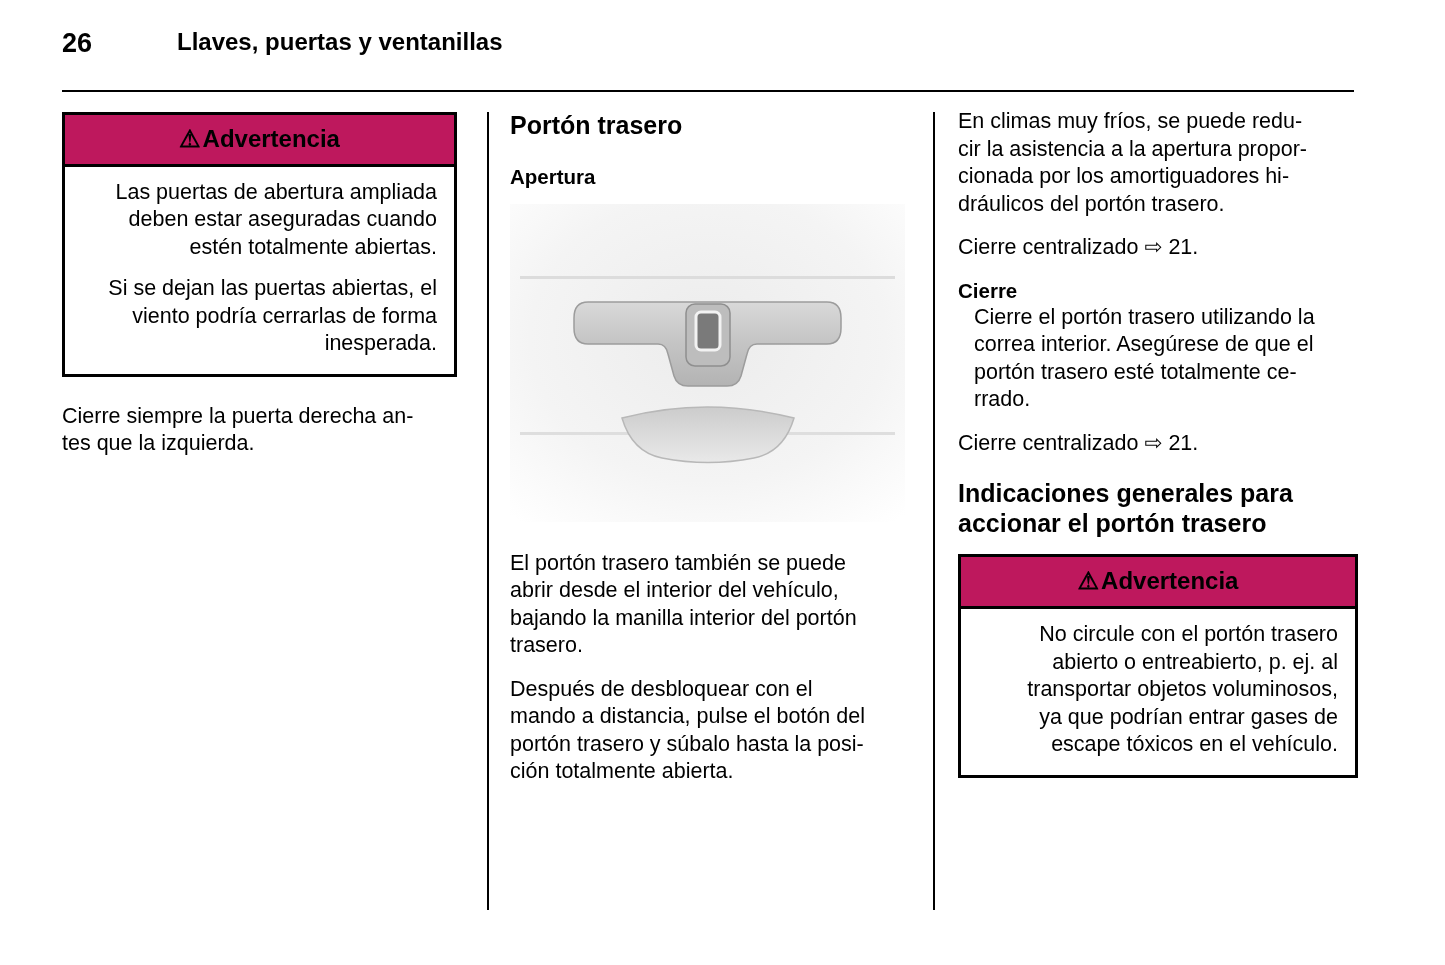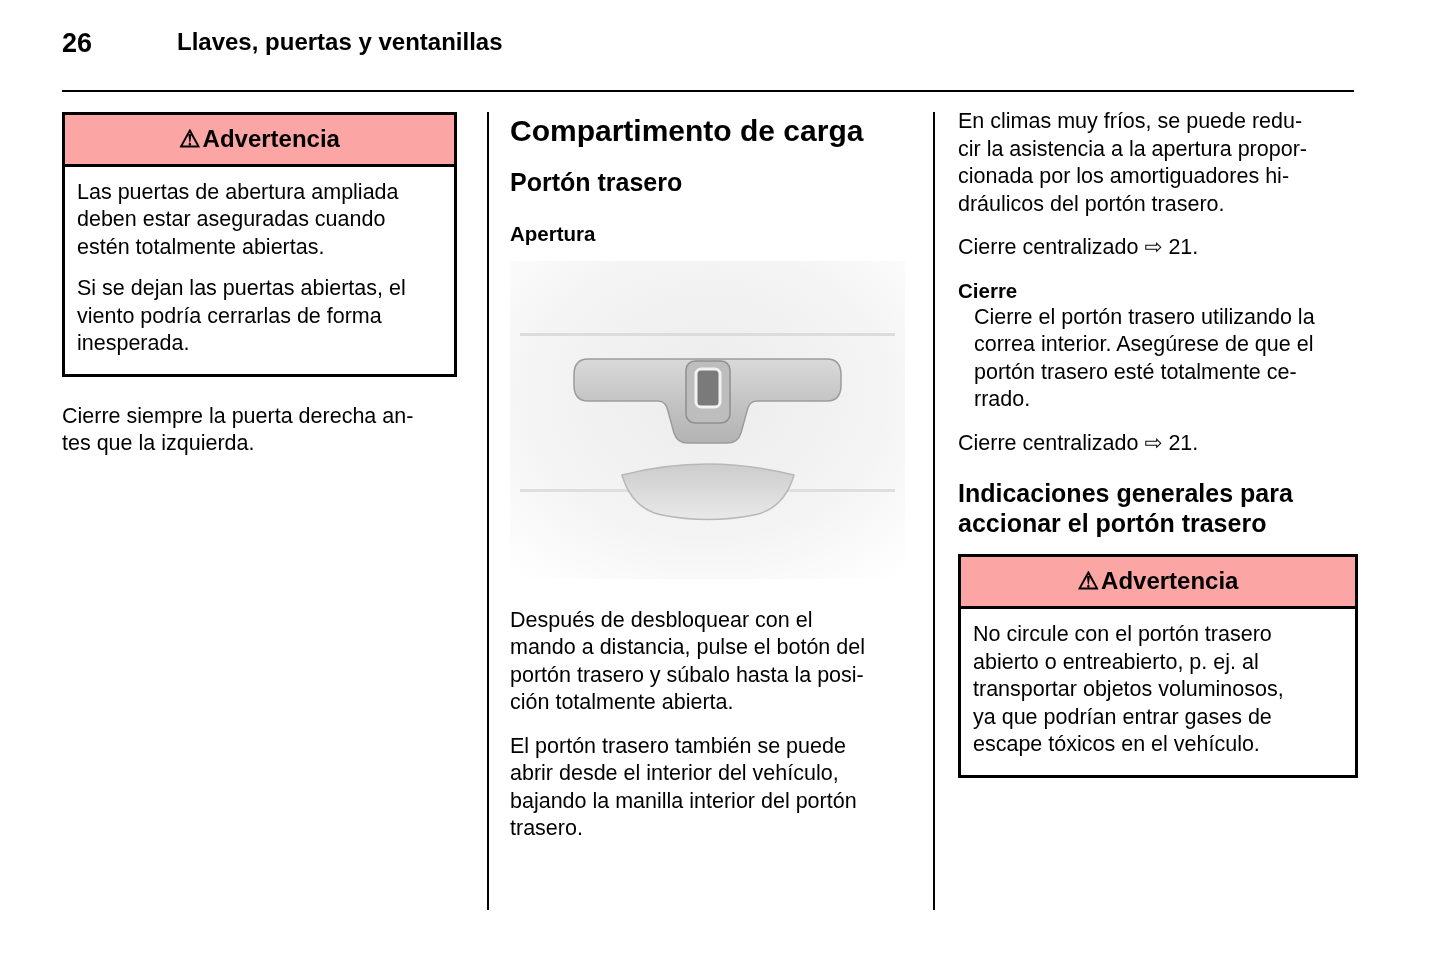--- a/index.html
+++ b/index.html
@@ -22,26 +22,26 @@
 
   
   .col{position:absolute;top:112px;font-size:21.5px;line-height:1.28;}
   .col1{left:62px;width:395px;}
   .col2{left:510px;width:398px;}
   .col3{left:958px;width:400px;top:108px;}
 
   
   .warning-box{border:3px solid #000;}
   .warning-head{
-    background:#fca5a5;border-bottom:3px solid #000;
+    background:#be185d;border-bottom:3px solid #000;
     text-align:center;padding:9px 4px;
     font-size:24px;font-weight:bold;
   }
   .warning-head .tri{font-weight:bold;margin-right:2px;}
-  .warning-body{padding:12px 28px 14px 12px;}
+  .warning-body{padding:12px 17px 14px 12px;text-align:right;}
   .warning-body p{margin:0 0 14px 0;}
   .warning-body p:last-child{margin-bottom:2px;}
 
   .after-box{margin-top:26px;}
 
   
   .h1{font-size:30px;font-weight:bold;margin:2px 0 22px 0;line-height:1.1;}
   .h2{font-size:25px;font-weight:bold;margin:0 0 26px 0;line-height:1.1;}
   .h3{font-size:20.5px;font-weight:bold;margin:0 0 14px 0;line-height:1.1;}
 
@@ -77,21 +77,20 @@
       <p class="pre">Si se dejan las puertas abiertas, el
 viento podría cerrarlas de forma
 inesperada.</p>
     </div>
   </div>
   <p class="pre after-box">Cierre siempre la puerta derecha an-
 tes que la izquierda.</p>
 </div>
 
 <div class="col col2">
-  <div class="h1">Compartimento de carga</div>
   <div class="h2">Portón trasero</div>
   <div class="h3">Apertura</div>
 
   <svg class="illustration" viewBox="0 0 395 318" xmlns="http://www.w3.org/2000/svg">
     <defs>
       <radialGradient id="bgGrad" cx="50%" cy="42%" r="75%">
         <stop offset="0%" stop-color="#ececec"></stop>
         <stop offset="60%" stop-color="#f4f4f4"></stop>
         <stop offset="100%" stop-color="#ffffff"></stop>
       </radialGradient>
@@ -112,28 +111,28 @@
 
     <path d="M78 98 q-14 0 -14 16 v10 q0 16 14 16 h70 q8 0 10 10 l6 22 q3 10 14 10 h39 q11 0 14 -10 l6 -22 q2 -10 10 -10 h70 q14 0 14 -16 v-10 q0 -16 -14 -16 z" fill="url(#barGrad)" stroke="#9c9c9c" stroke-width="1.5"></path>
 
     <rect x="176" y="100" width="44" height="62" rx="9" fill="#bdbdbd" stroke="#8f8f8f" stroke-width="1.5"></rect>
 
     <rect x="186" y="108" width="24" height="38" rx="5" fill="#7a7a7a" stroke="#f2f2f2" stroke-width="3"></rect>
 
     <path d="M112 214 q85 -22 172 0 q-10 34 -40 40 q-46 9 -92 0 q-30 -6 -40 -40 z" fill="url(#lensGrad)" stroke="#b8b8b8" stroke-width="1.5"></path>
   </svg>
 
+  <p class="pre para">El portón trasero también se puede
+abrir desde el interior del vehículo,
+bajando la manilla interior del portón
+trasero.</p>
   <p class="pre para">Después de desbloquear con el
 mando a distancia, pulse el botón del
 portón trasero y súbalo hasta la posi-
 ción totalmente abierta.</p>
-  <p class="pre para">El portón trasero también se puede
-abrir desde el interior del vehículo,
-bajando la manilla interior del portón
-trasero.</p>
 </div>
 
 <div class="col col3">
   <p class="pre" style="margin:0 0 14px 0;">En climas muy fríos, se puede redu-
 cir la asistencia a la apertura propor-
 cionada por los amortiguadores hi-
 dráulicos del portón trasero.</p>
 
   <p class="ref-line">Cierre centralizado ⇨ 21.</p>
 

